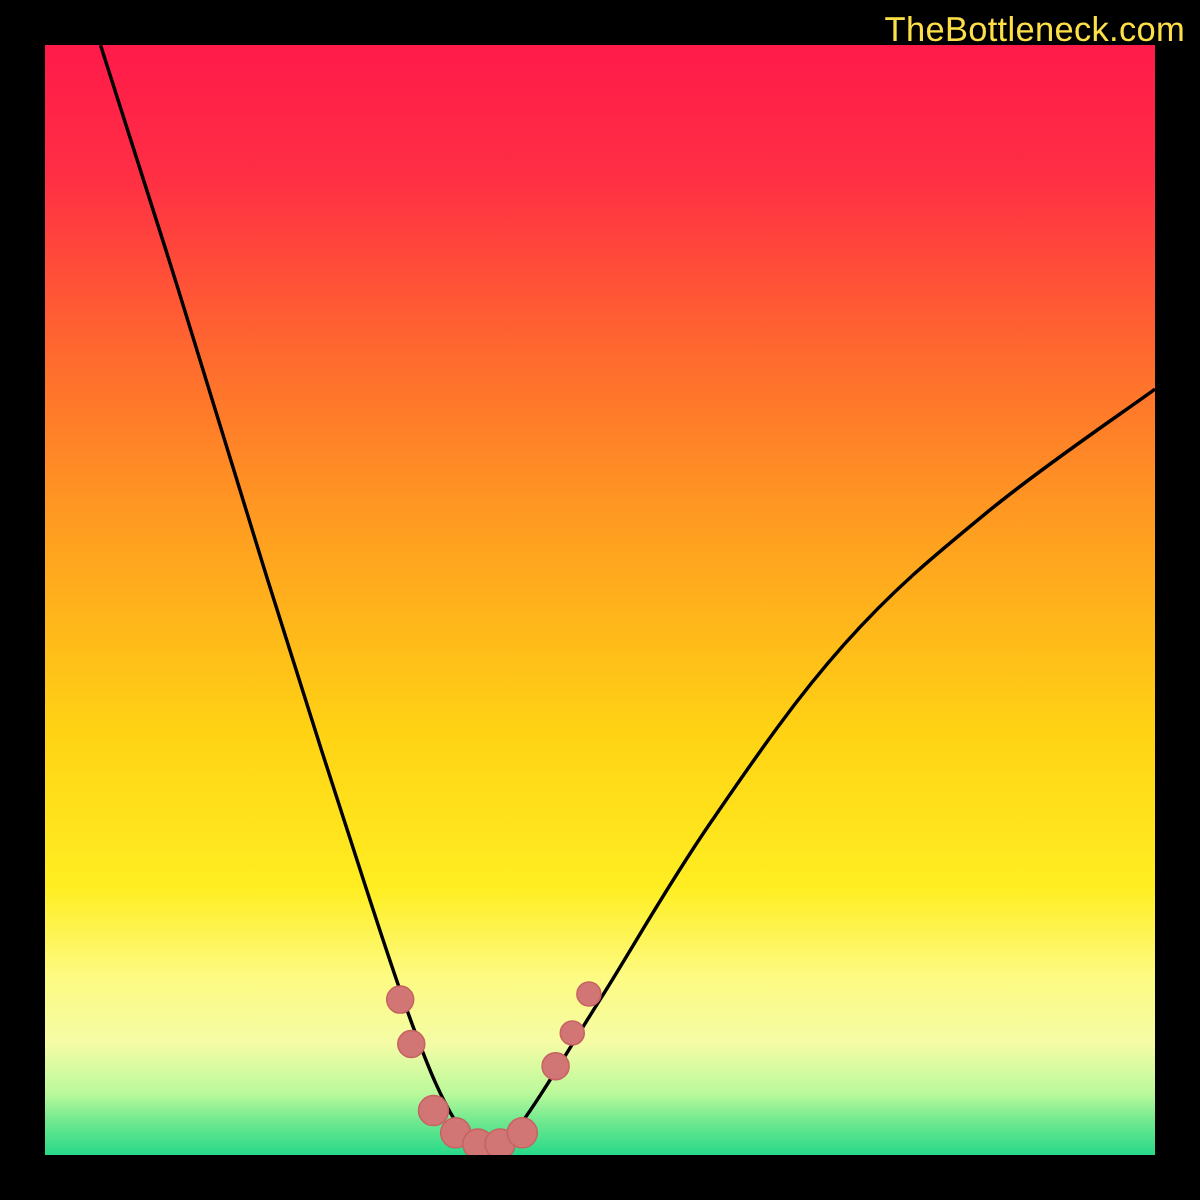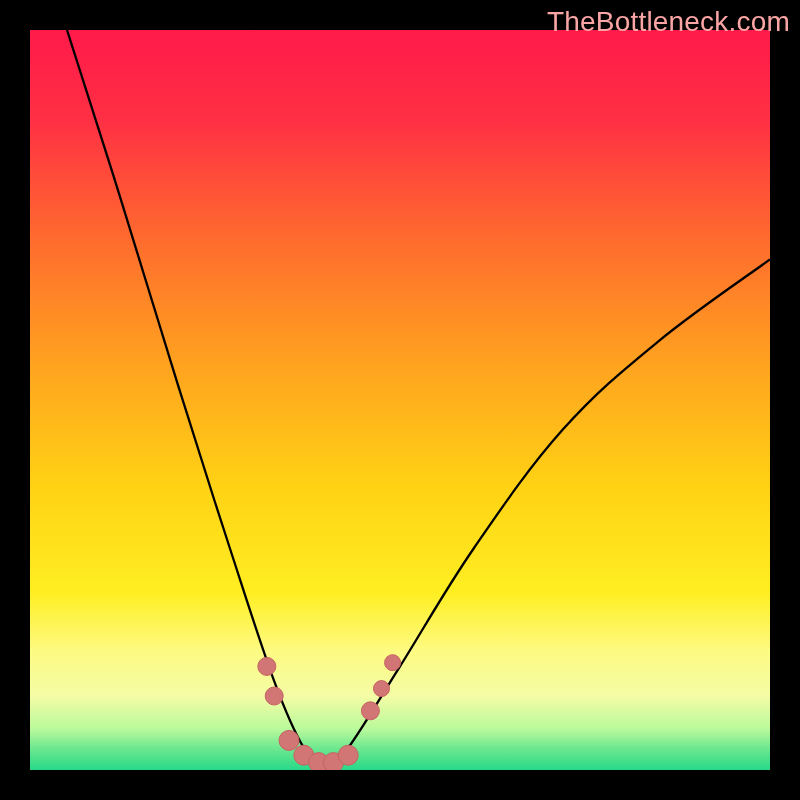--- a/index.html
+++ b/index.html
@@ -31,22 +31,22 @@
     left: 0;
     top: 0;
     width: 740px;
     height: 740px;
     pointer-events: none;
   }
   .watermark {
     position: absolute;
     top: 6px;
     right: 10px;
-    color: #fca5a5;
-    font-size: 28px;
+    color: #fde047;
+    font-size: 23px;
     font-weight: 500;
     letter-spacing: 0.2px;
     pointer-events: none;
   }
   .markers {
     position: absolute;
     left: 0;
     top: 0;
     width: 740px;
     height: 740px;

